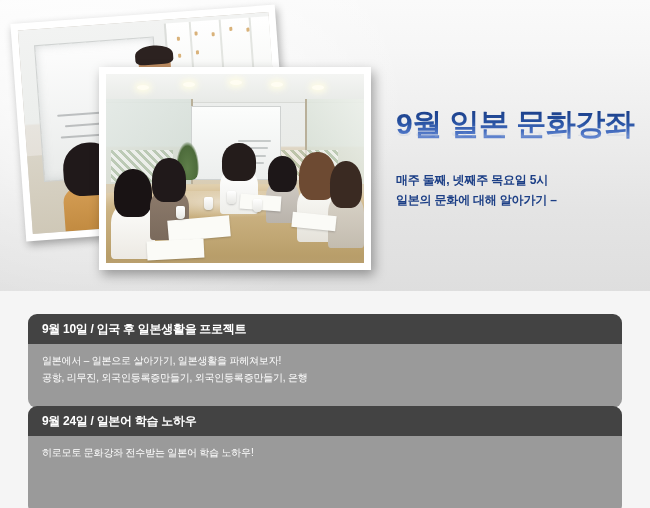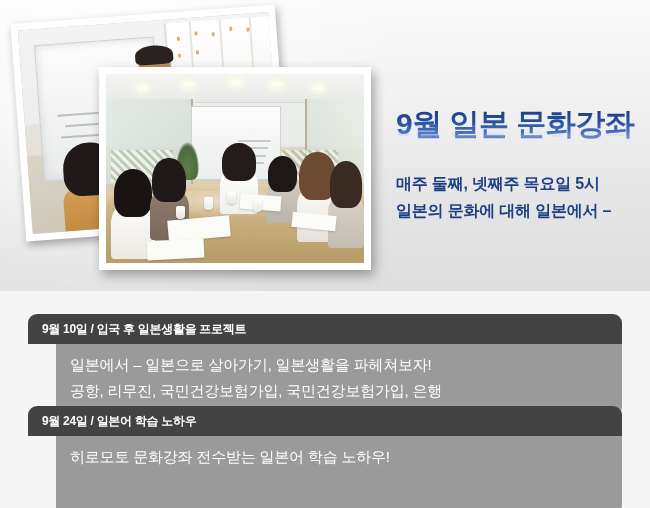--- a/index.html
+++ b/index.html
@@ -243,21 +243,21 @@
     margin-top: -2px;
     opacity: .42;
     -webkit-mask-image: linear-gradient(to top, rgba(0,0,0,0) 8%, rgba(0,0,0,.85) 100%);
     mask-image: linear-gradient(to top, rgba(0,0,0,0) 8%, rgba(0,0,0,.85) 100%);
     height: 16px;
     overflow: hidden;
     text-align: left;
   }
   .subtitle {
     margin-top: 17px;
-    font-size: 16px;
+    font-size: 12px;
     font-weight: bold;
     color: #1c3f86;
     line-height: 1.65;
     letter-spacing: -0.2px;
     white-space: nowrap;
   }
 
   
   .lower {
     position: absolute;
@@ -284,25 +284,24 @@
     font-size: 12px;
     font-weight: bold;
     letter-spacing: -0.3px;
     padding: 6px 0 6px 14px;
     line-height: 1.5;
     white-space: nowrap;
   }
   .card-body {
     background: #9a9a9a;
     color: #ffffff;
-    font-size: 15px;
+    font-size: 10px;
     letter-spacing: -0.2px;
     padding: 8px 0 12px 14px;
     line-height: 1.72;
-    margin-left: 28px;
   }
   #card-1 .card-body { min-height: 44px; }
   #card-2 .card-body { min-height: 48px; padding-bottom: 22px; }
   .body-line { white-space: nowrap; }
 </style>
 </head>
 <body>
 
 <div class="page">
 
@@ -414,32 +413,32 @@
           <div class="f-cup" style="left:57%; top:66%"></div>
         </div>
       </div>
     </div>
 
     <div class="title-wrap">
       <div class="main-title">9월 일본 문화강좌</div>
       <div class="title-reflect">9월 일본 문화강좌</div>
       <div class="subtitle">
         <div>매주 둘째, 넷째주 목요일 5시</div>
-        <div>일본의 문화에 대해 일본에서 –</div>
+        <div>일본의 문화에 대해 알아가기 –</div>
       </div>
     </div>
   </div>
 
   <div class="lower">
 
     <div class="card" id="card-1">
       <div class="card-header">9월 10일 / 입국 후 일본생활을 프로젝트</div>
       <div class="card-body">
         <div class="body-line">일본에서 – 일본으로 살아가기, 일본생활을 파헤쳐보자!</div>
-        <div class="body-line">공항, 리무진, 국민건강보험가입, 국민건강보험가입, 은행</div>
+        <div class="body-line">공항, 리무진, 외국인등록증만들기, 외국인등록증만들기, 은행</div>
       </div>
     </div>
 
     <div class="card" id="card-2">
       <div class="card-header">9월 24일 / 일본어 학습 노하우</div>
       <div class="card-body">
         <div class="body-line">히로모토 문화강좌 전수받는 일본어 학습 노하우!</div>
       </div>
     </div>
 

